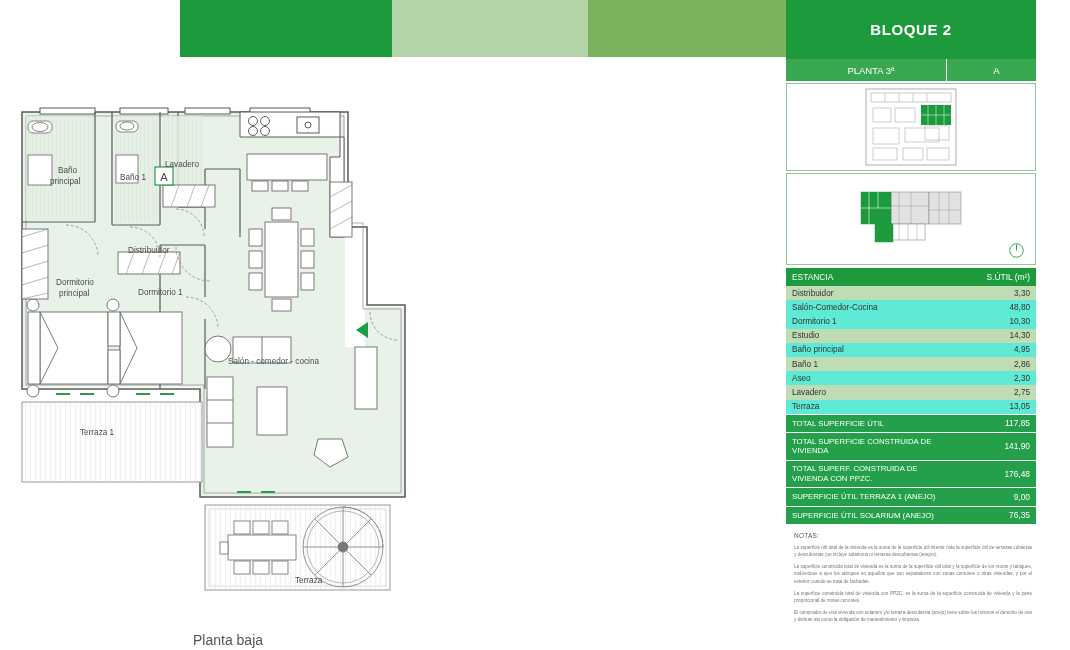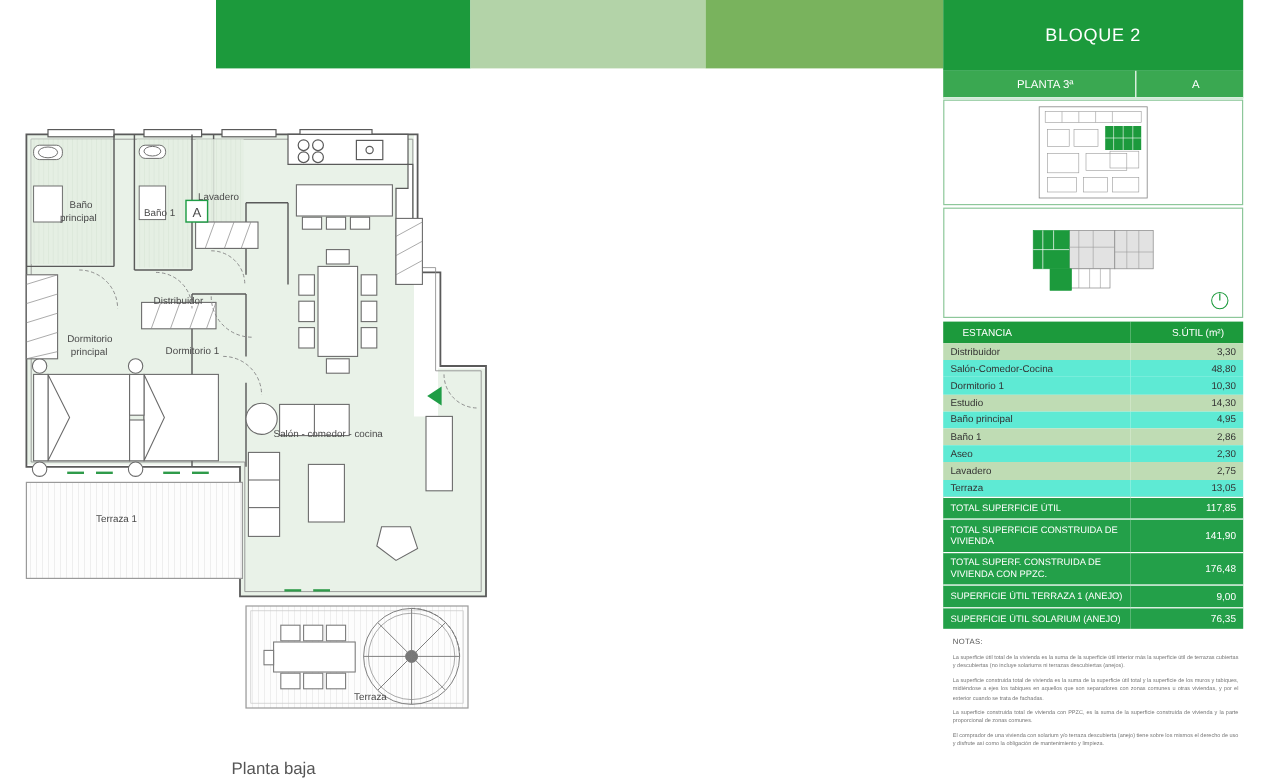--- a/index.html
+++ b/index.html
@@ -10,40 +10,40 @@
   
   .band{position:absolute;top:0;height:57px;}
   #band-dark{left:180px;width:212px;background:#1c9a3c;}
   #band-pale{left:392px;width:196px;background:#b3d3a8;}
   #band-mid{left:588px;width:198px;background:#79b35d;}
 
   
   #panel{position:absolute;left:786px;top:0;width:250px;height:650px;}
   #bloque{height:59px;background:#1c9a3c;color:#fff;
           display:flex;align-items:center;justify-content:center;
-          font-size:15px;font-weight:normal;letter-spacing:.6px;}
+          font-size:15px;font-weight:bold;letter-spacing:.6px;}
   #planta-row{display:flex;height:22px;background:#3aa851;color:#fff;
               font-size:9.5px;border-bottom:1px solid #fff;}
   #planta-row>div{display:flex;align-items:center;justify-content:center;margin-left:10px;}
   #planta-cell{flex:0 0 60%;border-right:1px solid #fff;}
   #letter-cell{flex:1;}
 
   .thumb-box{border:1px solid #8dc79a;background:#fff;
              display:flex;align-items:center;justify-content:center;
              position:relative;box-sizing:border-box;}
   #thumb1{height:88px;margin-top:1px;}
   #thumb2{height:92px;margin-top:2px;}
   #compass{position:absolute;right:10px;bottom:5px;width:17px;height:17px;}
 
   
   #areas{width:100%;border-collapse:collapse;margin-top:3px;
          font-size:8.2px;}
   #areas td{padding:2.6px 6px;border:none;}
   #areas .hdr td{background:#1c9a3c;color:#fff;font-size:8.4px;
-                 padding:4px 16px;}
+                 padding:4px 6px;}
   #areas tr.alt td{background:#bfdcb4;}
   #areas tr.plain td{background:#5eead4;}
   #areas td.num{text-align:right;width:62px;}
   #areas tr.total td{background:#23a049;color:#fff;font-size:7.8px;
                      line-height:1.25;padding:3.5px 6px;
                      border-top:1px solid #fff;}
   #areas tr.total td.num{font-size:8.4px;}
 
   
   #notes{margin-top:8px;padding-left:8px;padding-right:4px;}

